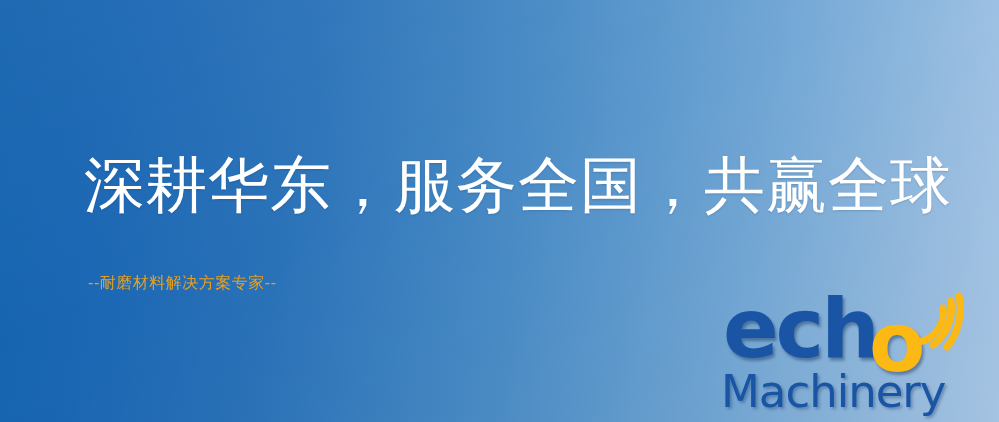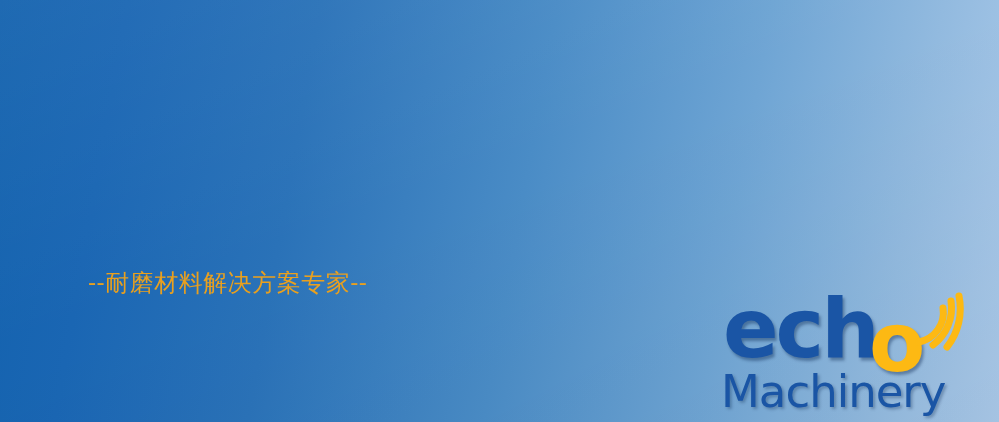--- a/index.html
+++ b/index.html
@@ -47,21 +47,21 @@
     white-space: nowrap;
     text-shadow: 0 1px 2px rgba(0,40,90,0.18);
   }
 
   
   #subtitle {
     position: absolute;
     left: 88px;
     top: 268px;
     font-family: "DejaVu Serif", "Liberation Serif", serif;
-    font-size: 24px;
+    font-size: 16px;
     line-height: 30px;
     letter-spacing: 0.5px;
     color: #e9a01e;
     white-space: nowrap;
   }
 
   
   #logo {
     position: absolute;
     left: 721px;
@@ -130,20 +130,21 @@
     text-shadow: 2px 2px 3px rgba(0,30,70,0.30);
   }
 </style>
 </head>
 <body>
 
 <div id="banner">
 
   <div id="banner-sheen"></div>
 
+  <div id="headline">深耕华东，服务全国，共赢全球</div>
 
   <div id="subtitle">--耐磨材料解决方案专家--</div>
 
   <div id="logo">
 
     <div id="logo-wordmark">
 
       <span id="logo-echo-text">ech</span>
 
       <div id="logo-o-wrap">

